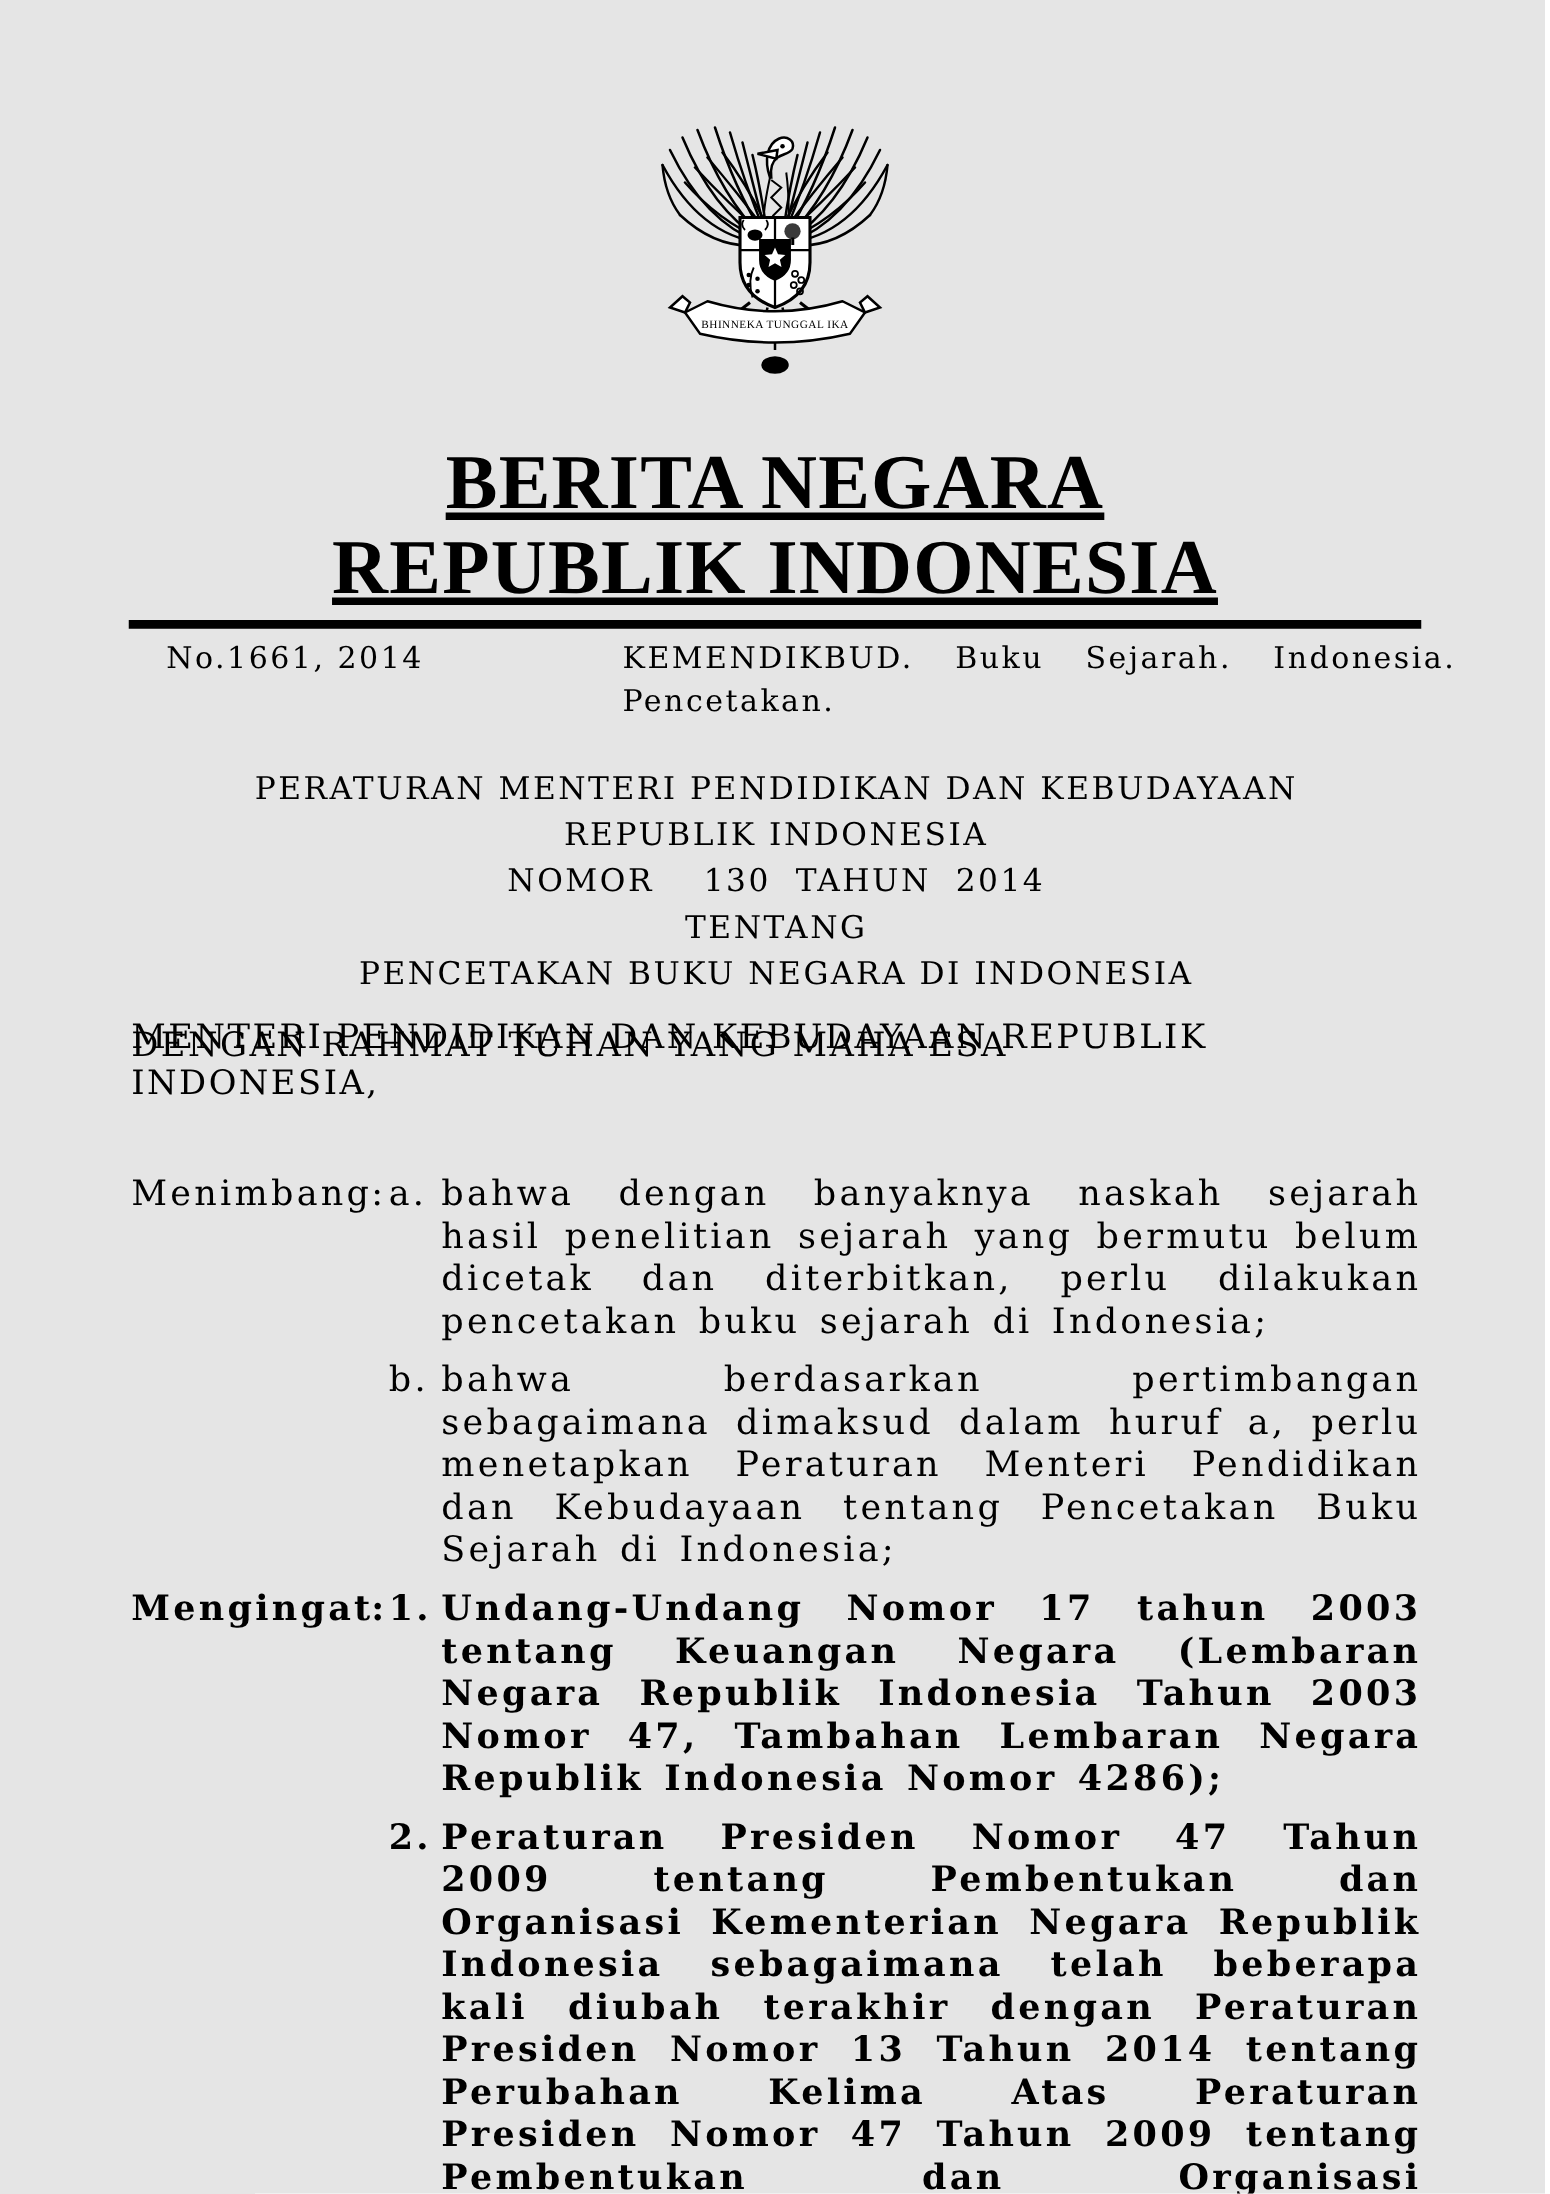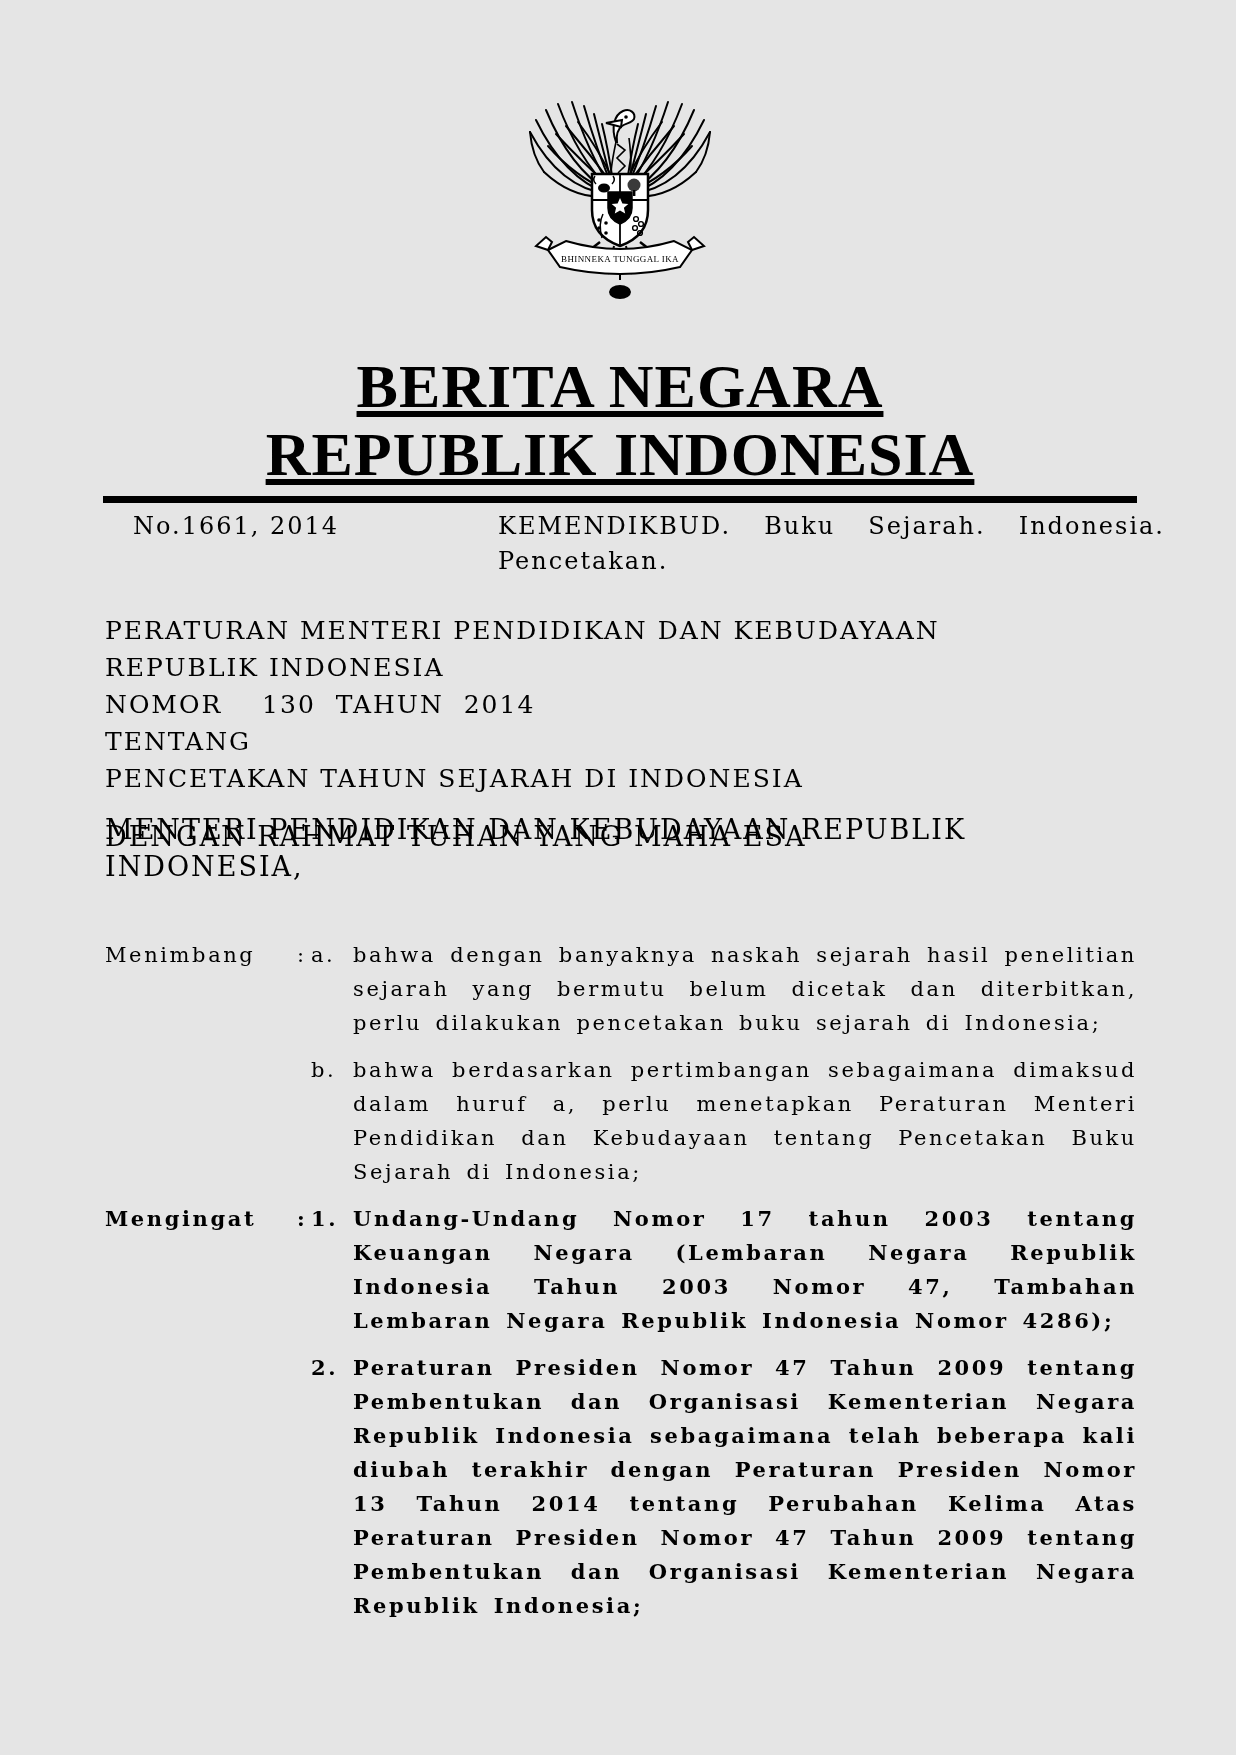--- a/index.html
+++ b/index.html
@@ -34,30 +34,30 @@
   }
   .gz-subject .just-line{text-align:justify;text-align-last:justify;}
   
   .capline{
     position:absolute;left:105px;width:1032px;text-align:left;
     font-size:27px;line-height:37px;letter-spacing:2px;
     white-space:pre-wrap;
   }
   .title-block{position:absolute;left:105px;top:612px;width:1032px;}
   .title-block div{
-    font-size:25px;line-height:37px;
+    text-align:center;font-size:25px;line-height:37px;
     letter-spacing:2px;white-space:pre-wrap;
   }
   
   .sections{position:absolute;left:105px;top:938px;width:1032px;}
   .sec{
     display:grid;
     grid-template-columns:192px 14px 42px 1fr;
     row-gap:13px;
-    font-size:21px;line-height:34px;
+    font-size:28px;line-height:34px;
     letter-spacing:2.6px;word-spacing:4px;
   }
   .sec + .sec{margin-top:13px;font-weight:bold;}
   .sec-label,.sec-colon,.marker{white-space:nowrap;}
   .txt{text-align:justify;hyphens:none;}
 </style>
 </head>
 <body>
 
 <div class="page">
@@ -155,21 +155,21 @@
       <div class="just-line">KEMENDIKBUD. Buku Sejarah. Indonesia.</div>
       <div>Pencetakan.</div>
     </div>
   </div>
 
   <div class="title-block">
     <div>PERATURAN MENTERI PENDIDIKAN DAN KEBUDAYAAN</div>
     <div>REPUBLIK INDONESIA</div>
     <div>NOMOR    130  TAHUN  2014</div>
     <div>TENTANG</div>
-    <div>PENCETAKAN TAHUN SEJARAH DI INDONESIA</div>
+    <div>PENCETAKAN BUKU NEGARA DI INDONESIA</div>
   </div>
 
   <div class="capline" style="top:818px;">DENGAN RAHMAT TUHAN YANG MAHA ESA</div>
   <div class="capline" style="top:811px;">MENTERI PENDIDIKAN DAN KEBUDAYAAN REPUBLIK INDONESIA,</div>
 
   <div class="sections">
 
     <div class="sec">
       <div class="sec-label">Menimbang</div>
       <div class="sec-colon">:</div>

